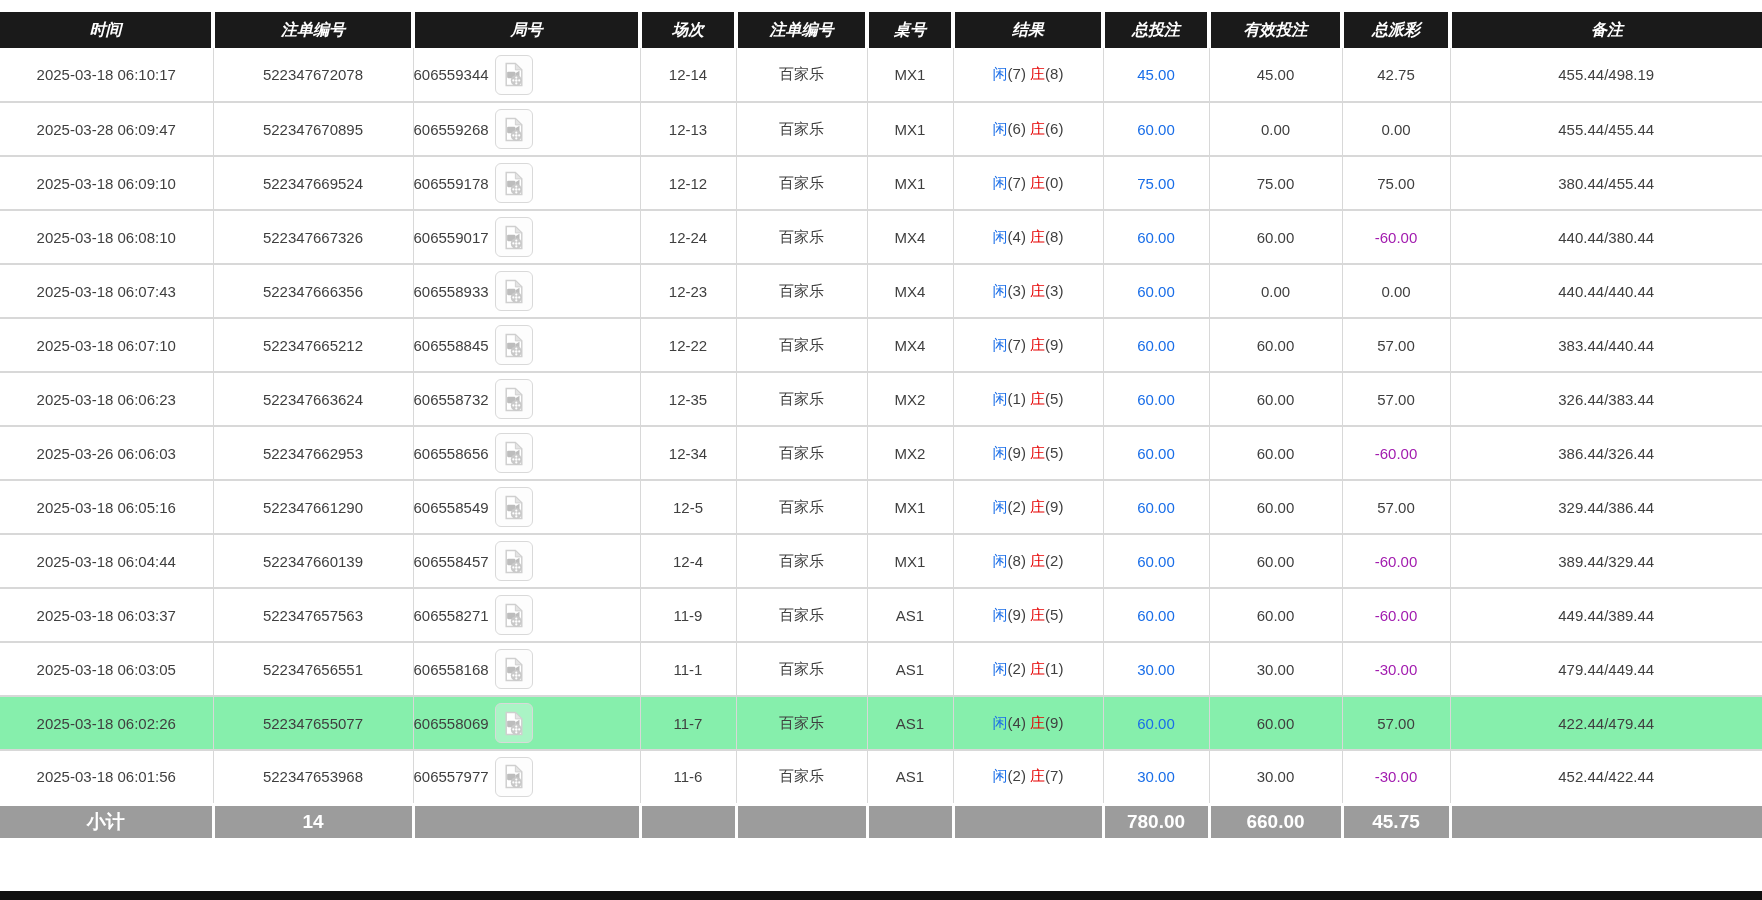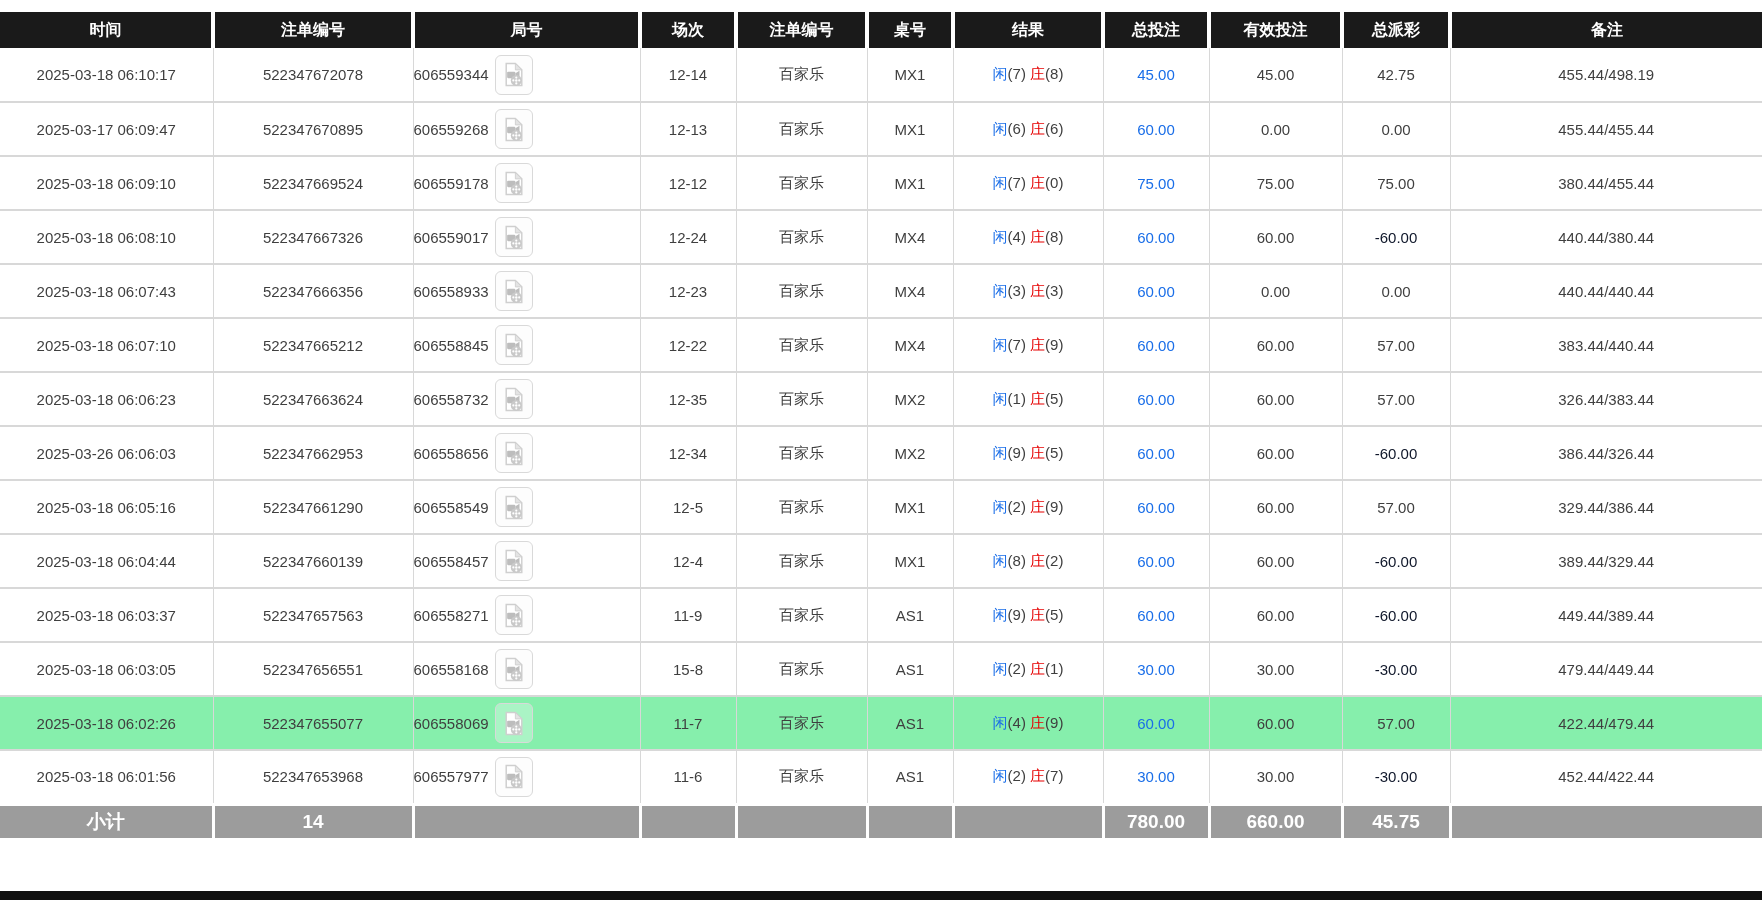--- a/index.html
+++ b/index.html
@@ -5,33 +5,33 @@
   * { margin:0; padding:0; box-sizing:border-box; }
   html,body { width:1762px; height:900px; background:#fff; overflow:hidden;
               font-family:"Liberation Sans", sans-serif; }
   .page { position:relative; width:1762px; height:900px; background:#fff; }
 
   table.bet-table { position:absolute; top:12px; left:0; width:1762px;
                     border-collapse:collapse; table-layout:fixed; }
 
   
   thead th { background:#1a1a1a; color:#fff; font-weight:bold; font-size:16px;
-             height:36px; text-align:center; border-right:4px solid #fff; }
+             height:36px; text-align:center; border-right:4px solid #fff;font-style:italic; }
   thead th:last-child { border-right:none; }
 
   
   tbody td { height:54px; text-align:center; font-size:15px; color:#3f3f3f;
              border-bottom:2px solid #d8d8d8; border-right:1px solid #d8d8d8;
              background:#fff; white-space:nowrap; overflow:hidden; }
   tbody td:last-child { border-right:none;margin-top:24px; }
   tbody tr.highlight td { background:#86efac; }
 
   .blue { color:#1a6ee8; }
   .red  { color:#e60000; }
-  .neg  { color:#0f172a;margin-top:40px; }
+  .neg  { color:#a21caf;margin-top:40px; }
 
   .round-cell-inner { display:flex; align-items:center; justify-content:flex-start; gap:6px; }
   .video-btn { width:38px; height:40px; border:1px solid #d9d9d9; border-radius:6px;
                background:rgba(252,252,252,.75); cursor:pointer; display:inline-flex;
                align-items:center; justify-content:center; padding:0; }
   tr.highlight .video-btn { background:rgba(255,255,255,.3); }
 
   
   tfoot td { background:#9c9c9c; color:#fff; font-size:19px; font-weight:bold;
              height:34px; text-align:center; border-right:3px solid #fff;
@@ -108,21 +108,21 @@
     <td>
       <span class="blue">闲</span><span>(7)</span>
       <span class="red">庄</span><span>(8)</span>
     </td>
     <td class="blue">45.00</td>
     <td>45.00</td>
     <td>42.75</td>
     <td>455.44/498.19</td>
   </tr>
         <tr>
-    <td>2025-03-17 06:09:47</td>
+    <td>2025-03-28 06:09:47</td>
     <td>522347670895</td>
     <td>
       <span class="round-cell-inner">
         <span>606559268</span>
         <button class="video-btn">
           <span style="display:inline-flex;">
             <svg width="22" height="25" viewBox="0 0 24 27" xmlns="http://www.w3.org/2000/svg">
               <path d="M3.5 1.5h10l7 7v17h-17z" fill="#ffffff" stroke="#cfcfcf" stroke-width="1.6"></path>
               <path d="M13.5 1.5l7 7h-7z" fill="#e4e4e4" stroke="#cfcfcf" stroke-width="1"></path>
               <rect x="4.5" y="10.5" width="9" height="7" rx="1.2" fill="#bdbdbd"></rect>
@@ -491,21 +491,21 @@
               <circle cx="14.5" cy="20" r="1.3" fill="#ffffff"></circle>
               <circle cx="14.5" cy="16.8" r="1.2" fill="#ffffff"></circle>
               <circle cx="14.5" cy="23.2" r="1.2" fill="#ffffff"></circle>
               <circle cx="11.3" cy="20" r="1.2" fill="#ffffff"></circle>
               <circle cx="17.7" cy="20" r="1.2" fill="#ffffff"></circle>
             </svg>
           </span>
         </button>
       </span>
     </td>
-    <td>15-8</td>
+    <td>11-1</td>
     <td>百家乐</td>
     <td>AS1</td>
     <td>
       <span class="blue">闲</span><span>(2)</span>
       <span class="red">庄</span><span>(1)</span>
     </td>
     <td class="blue">30.00</td>
     <td>30.00</td>
     <td class="neg">-30.00</td>
     <td>479.44/449.44</td>

